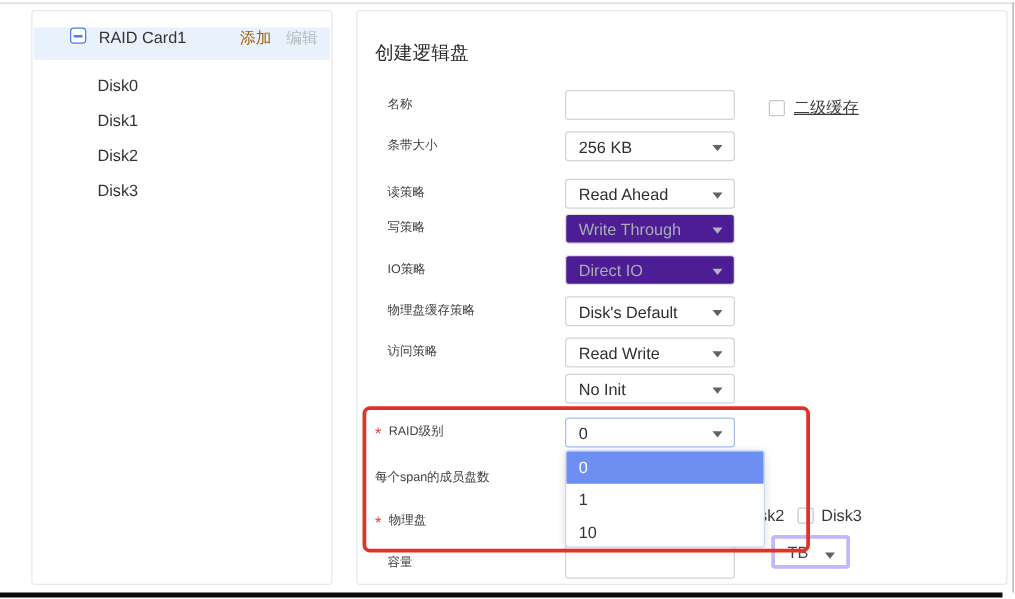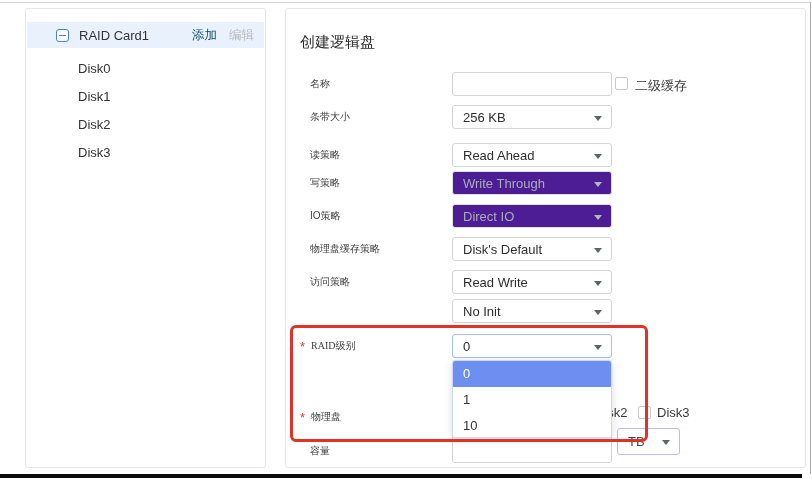--- a/index.html
+++ b/index.html
@@ -12,65 +12,65 @@
   .frame-right  { position:absolute; left:810px; top:2px; width:1px; height:472px; background:#a8a8a8; z-index:60; }
   .frame-bottom { position:absolute; left:0; top:474px; width:802px; height:4px; background:#0b0b0b; z-index:60; }
 
   
   .card { position:absolute; top:8px; background:#fff; border:1px solid #e7e7e7; border-radius:3px; }
   #sidebar-card { left:25px; width:241px; height:460px; }
   #main-card    { left:285px; width:521px; height:460px; }
 
   
   .tree-root-row { position:absolute; left:1px; right:1px; top:13px; height:26px;
-                   display:flex; align-items:center; background:#e9f2fc; padding:0 10px 0 29px; }
+                   display:flex; align-items:flex-start; background:#e9f2fc; padding:0 10px 0 29px; }
   .collapse-icon { width:13px; height:13px; border:1px solid #4a7fe8; border-radius:3px;
                    position:relative; flex:0 0 auto; background:#fff; }
   .collapse-icon::after { content:""; position:absolute; left:2px; right:2px; top:5px; height:1.5px; background:#4a7fe8; }
   .tree-root-label { margin-left:10px; font-size:13px; color:#333; }
   .tree-actions { margin-left:auto; display:flex; gap:12px; font-size:12.5px; }
-  .link-add  { color:#0c4a6e; cursor:pointer; }
+  .link-add  { color:#a16207; cursor:pointer; }
   .link-edit { color:#b5bac1; }
   .tree-children { position:absolute; left:0; top:45px; right:0; }
   .tree-child { height:28px; display:flex; align-items:center; padding-left:52px; font-size:13px; color:#333; }
 
   
   .main-title { position:absolute; left:14px; top:24px; font-size:15px; color:#2b2b2b; }
   .frow { position:absolute; left:0; width:100%; height:24px; }
   .flabel { position:absolute; left:24px; top:0; height:24px; line-height:24px; font-size:10px; color:#404040; white-space:nowrap; }
   .flabel.wide { left:14px; }
   .req { position:absolute; left:14px; top:0; height:24px; line-height:26px; color:#e8392b; font-size:13px; }
-  .req ~ .flabel { left:25px;font-family:Liberation Serif, serif; }
-
-  .ctl { position:absolute; left:166px; top:0; width:160px; height:24px; border:1px solid #d4d4d4;
+  .req ~ .flabel { left:25px; }
+
+  .ctl { position:absolute; left:166px; top:0; width:136px; height:24px; border:1px solid #d4d4d4;
          border-radius:3px; background:#fff; font-size:13px; color:#2e2e2e;
          display:flex; align-items:center; padding:0 22px 0 10px; }
   .ctl.input { padding-right:8px; }
   .sel-arrow { position:absolute; right:9px; top:10px; width:0; height:0;
                border-left:4.5px solid transparent; border-right:4.5px solid transparent; border-top:5px solid #5f6368; }
   .ctl.disabled { background:#4c1d95; color:#a9adb3; border-color:#dddfe1; }
   .ctl.disabled .sel-arrow { border-top-color:#b3b6ba; }
   .ctl.open { border-color:#a3c0ef; }
 
   .chk { width:13px; height:13px; border:1px solid #c9c9c9; border-radius:2px; background:#fff; flex:0 0 auto; }
-  .side-check { position:absolute; left:329px; top:5px; display:flex; gap:7px;
-                font-size:13px; color:#3a3a3a; white-space:nowrap; }
+  .side-check { position:absolute; left:329px; top:5px; display:flex; align-items:center; gap:7px;
+                font-size:13px; color:#3a3a3a; white-space:nowrap;text-decoration:underline; }
   .cb-group-row { position:absolute; left:166px; top:0; display:flex; gap:24px; }
   .cb-item { display:flex; align-items:center; gap:6px; font-size:13px; color:#3a3a3a; width:38px; white-space:nowrap; }
   .cb-item .cb-label { line-height:15px; }
 
   
   .dropdown { position:absolute; left:166px; top:351px; width:160px; height:78px; background:#fff;
               border:1px solid #cbd9f2; border-radius:3px; box-shadow:0 2px 8px rgba(0,0,0,0.14);
               z-index:20; overflow:hidden; }
   .dd-option { height:26px; line-height:26px; padding-left:10px; font-size:13px; color:#333; cursor:pointer; }
   .dd-option.selected { background:#6e8ff2; color:#fff; }
 
   
-  .unit-sel { position:absolute; left:331px; top:419px; width:63px; height:27px; border:1px solid #c4b5fd;
+  .unit-sel { position:absolute; left:331px; top:419px; width:63px; height:27px; border:3px solid #c4b5fd;
               border-radius:3px; background:#fff; font-size:13px; color:#444;
               display:flex; align-items:center; padding-left:10px; }
   .unit-sel .sel-arrow { top:11px; }
 
   
   .annotation-rect { position:absolute; left:290px; top:325px; width:358px; height:117px;
                      border:3px solid #e23227; border-radius:6px; z-index:50; pointer-events:none; }
 </style>
 </head>
 <body>
@@ -165,20 +165,23 @@
 
     <div class="frow" style="top:325px">
       <span class="req">*</span>
       <span class="flabel">RAID级别</span>
       <div class="ctl open">
         <span>0</span>
           <span class="sel-arrow"></span>
       </div>
     </div>
 
+    <div class="frow" style="top:362px">
+      <span class="flabel wide">每个span的成员盘数</span>
+    </div>
 
     <div class="frow" style="top:396px">
       <span class="req">*</span>
       <span class="flabel">物理盘</span>
       <div class="cb-group-row">
         <span class="cb-item">
           <span class="chk"></span>
           <span class="cb-label">Disk0</span>
         </span>
         <span class="cb-item">

